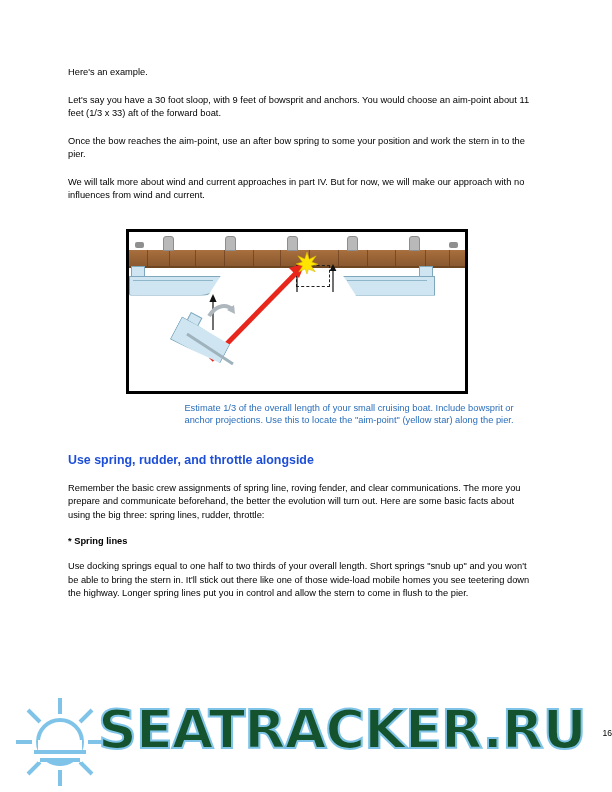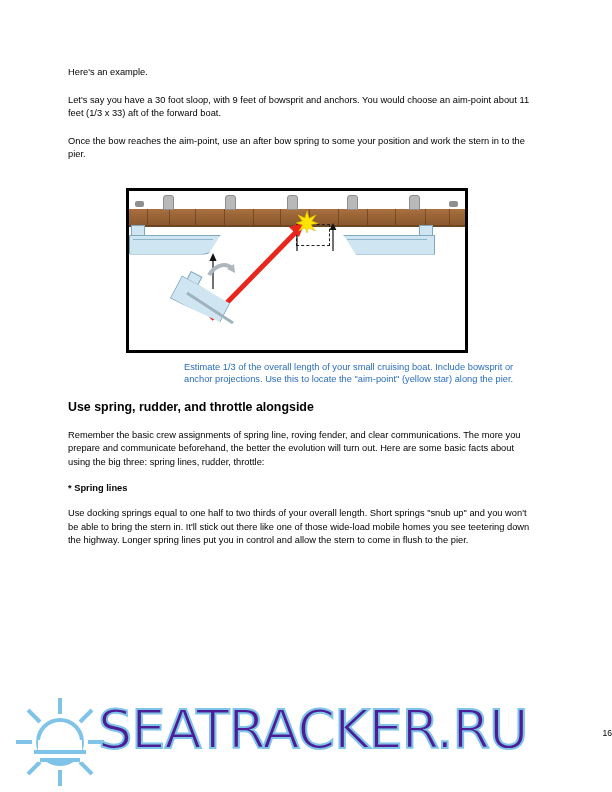--- a/index.html
+++ b/index.html
@@ -30,20 +30,21 @@
   }
   p.body-text {
     font-size: 9.3px;
     line-height: 13.5px;
     margin: 0 0 14px 0;
     color: #000;
   }
   .figure-wrap {
     margin: 26px 0 0 0;
     padding-left: 58px;
+    text-align: center;
   }
   .figure {
     position: relative;
     width: 342px;
     height: 165px;
     background: #ffffff;
     border: 3px solid #000000;
     box-sizing: border-box;
     overflow: hidden;
   }
@@ -181,22 +182,22 @@
     margin: 8px 0 0 0;
     padding-left: 58px;
     width: 330px;
     font-size: 9.3px;
     line-height: 12.5px;
     color: #2a6ebb;
   }
   h2.section {
     font-size: 12.4px;
     font-weight: bold;
-    margin: 14px 0 15px 0;
-    color: #000000;
+    margin: 26px 0 15px 0;
+    color: #1d4ed8;
   }
   .subhead {
     font-size: 9.3px;
     margin: 0 0 14px 0;
   }
   .subhead b { font-weight: bold; }
 
   .page-number {
     position: absolute;
     left: 0;
@@ -214,23 +215,23 @@
     width: 602px;
     height: 102px;
     pointer-events: none;
   }
   .wm-text {
     position: absolute;
     left: 88px;
     top: 8px;
     font-family: "DejaVu Sans", sans-serif;
     font-size: 54px;
-    font-weight: normal;
+    font-weight: bold;
     letter-spacing: -1px;
-    color: #4c1d95;
+    color: #14532d;
     -webkit-text-stroke: 2px #7fc4e8;
     text-shadow: 0 0 0 #7fc4e8;
     white-space: nowrap;
   }
   .wm-sun {
     position: absolute;
     left: 4px;
     top: 6px;
     width: 92px;
     height: 92px;
@@ -239,20 +240,21 @@
 </head>
 <body>
 
 <div class="page">
 
   <div class="content">
 
     <p class="body-text">Here's an example.</p>
     <p class="body-text">Let's say you have a 30 foot sloop, with 9 feet of bowsprit and anchors. You would choose an aim-point about 11 feet (1/3 x 33) aft of the forward boat.</p>
     <p class="body-text">Once the bow reaches the aim-point, use an after bow spring to some your position and work the stern in to the pier.</p>
+    <p class="body-text">We will talk more about wind and current approaches in part IV. But for now, we will make our approach with no influences from wind and current.</p>
 
     <div class="figure-wrap">
       <div class="figure">
 
         <div class="pier">
           <div class="plank" style="left:18px"></div>
           <div class="plank" style="left:40px"></div>
           <div class="plank" style="left:66px"></div>
           <div class="plank" style="left:95px"></div>
           <div class="plank" style="left:124px"></div>

